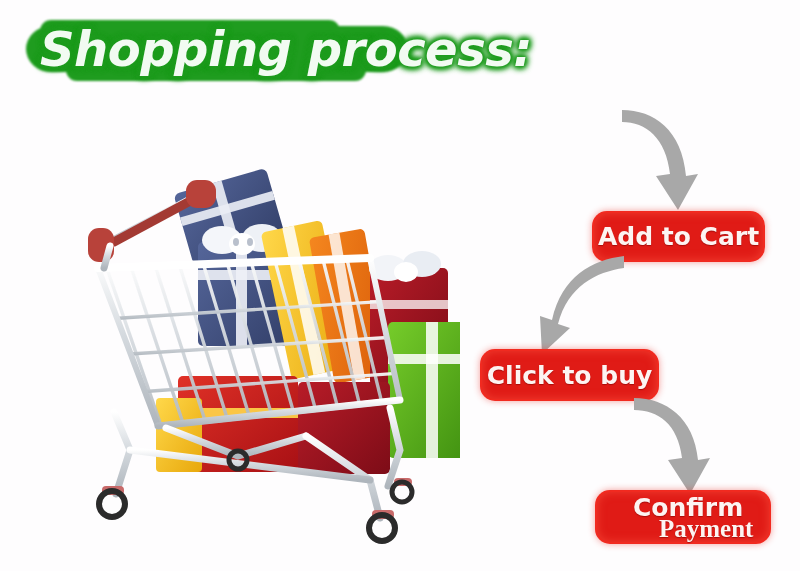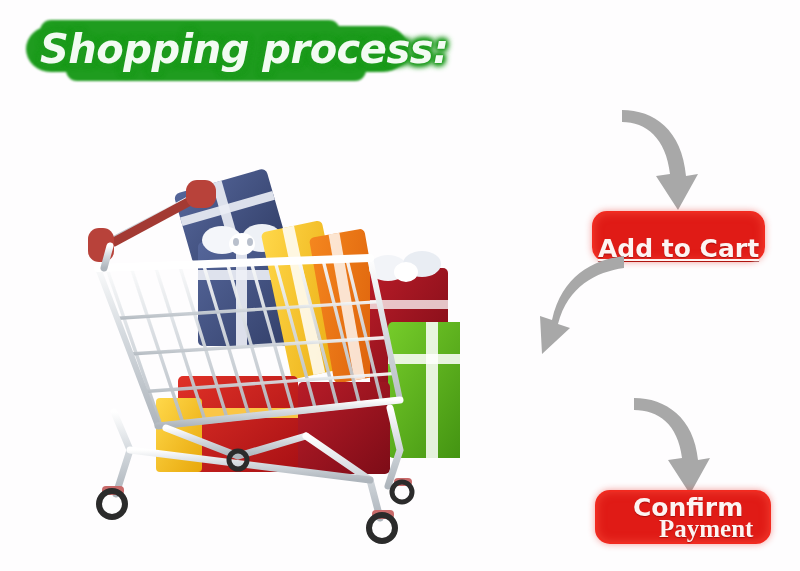--- a/index.html
+++ b/index.html
@@ -48,21 +48,21 @@
     width: 300px; height: 22px;
     background: #1f9c1f;
     border-radius: 14px;
   }
   #title-text {
     position: absolute;
     left: 14px;
     top: 3px;
     width: 380px;
     color: #f2fbf2;
-    font-size: 40px;
+    font-size: 48px;
     font-weight: bold;
     font-style: italic;
     letter-spacing: -0.5px;
     line-height: 48px;
     white-space: nowrap;
     text-shadow: 0 0 2px #1f9c1f, 0 0 5px #1f9c1f, 0 0 8px #1f9c1f,
                  2px 0 6px #1f9c1f, -2px 0 6px #1f9c1f,
                  0 2px 6px #1f9c1f, 0 -2px 6px #1f9c1f;
   }
 
@@ -87,21 +87,21 @@
     left: 0;
     right: 0;
     text-align: center;
   }
 
   #badge-select   { left: 465px; top: 62px;  width: 172px; height: 49px; }
   #badge-select .l1 { left: 10px;  top: 1px; }
   #badge-select .l2 { left: 70px;  top: 22px; }
 
   #badge-cart     { left: 594px; top: 213px; width: 169px; height: 47px; }
-  #badge-cart .l1 { top: 21px; text-decoration: underline; }
+  #badge-cart .l1 { top: 9px; }
 
   #badge-buy      { left: 482px; top: 351px; width: 175px; height: 48px; }
   #badge-buy .l1  { top: 10px; }
 
   #badge-confirm  { left: 597px; top: 492px; width: 172px; height: 50px; }
   #badge-confirm .l1 { left: 9px;  top: 1px; margin-left: 27px; }
   #badge-confirm .l2 { left: 62px; top: 23px; font-family: Liberation Serif, serif; }
 
   
   .arrow-svg {
@@ -276,20 +276,23 @@
   </svg>
 
   <div class="badge center" id="badge-cart">
     <span class="line l1">Add to Cart</span>
   </div>
 
   <svg class="arrow-svg" id="arrow-2" viewBox="0 0 120 100">
     <path d="M112 2 C 80 6, 50 22, 40 66 L 28 62 L 30 100 L 58 74 L 46 70 C 56 32, 84 18, 112 14 Z" fill="#a8a8a8"></path>
   </svg>
 
+  <div class="badge center" id="badge-buy">
+    <span class="line l1">Click to buy</span>
+  </div>
 
   <svg class="arrow-svg" id="arrow-3" viewBox="0 0 115 102">
     <path d="M2 4 C 34 4, 62 24, 66 66 L 78 64 L 58 100 L 36 66 L 50 64 C 46 30, 26 16, 2 16 Z" fill="#a8a8a8"></path>
   </svg>
 
   <div class="badge" id="badge-confirm">
     <span class="line l1">Confirm</span>
     <span class="line l2">Payment</span>
   </div>
 

